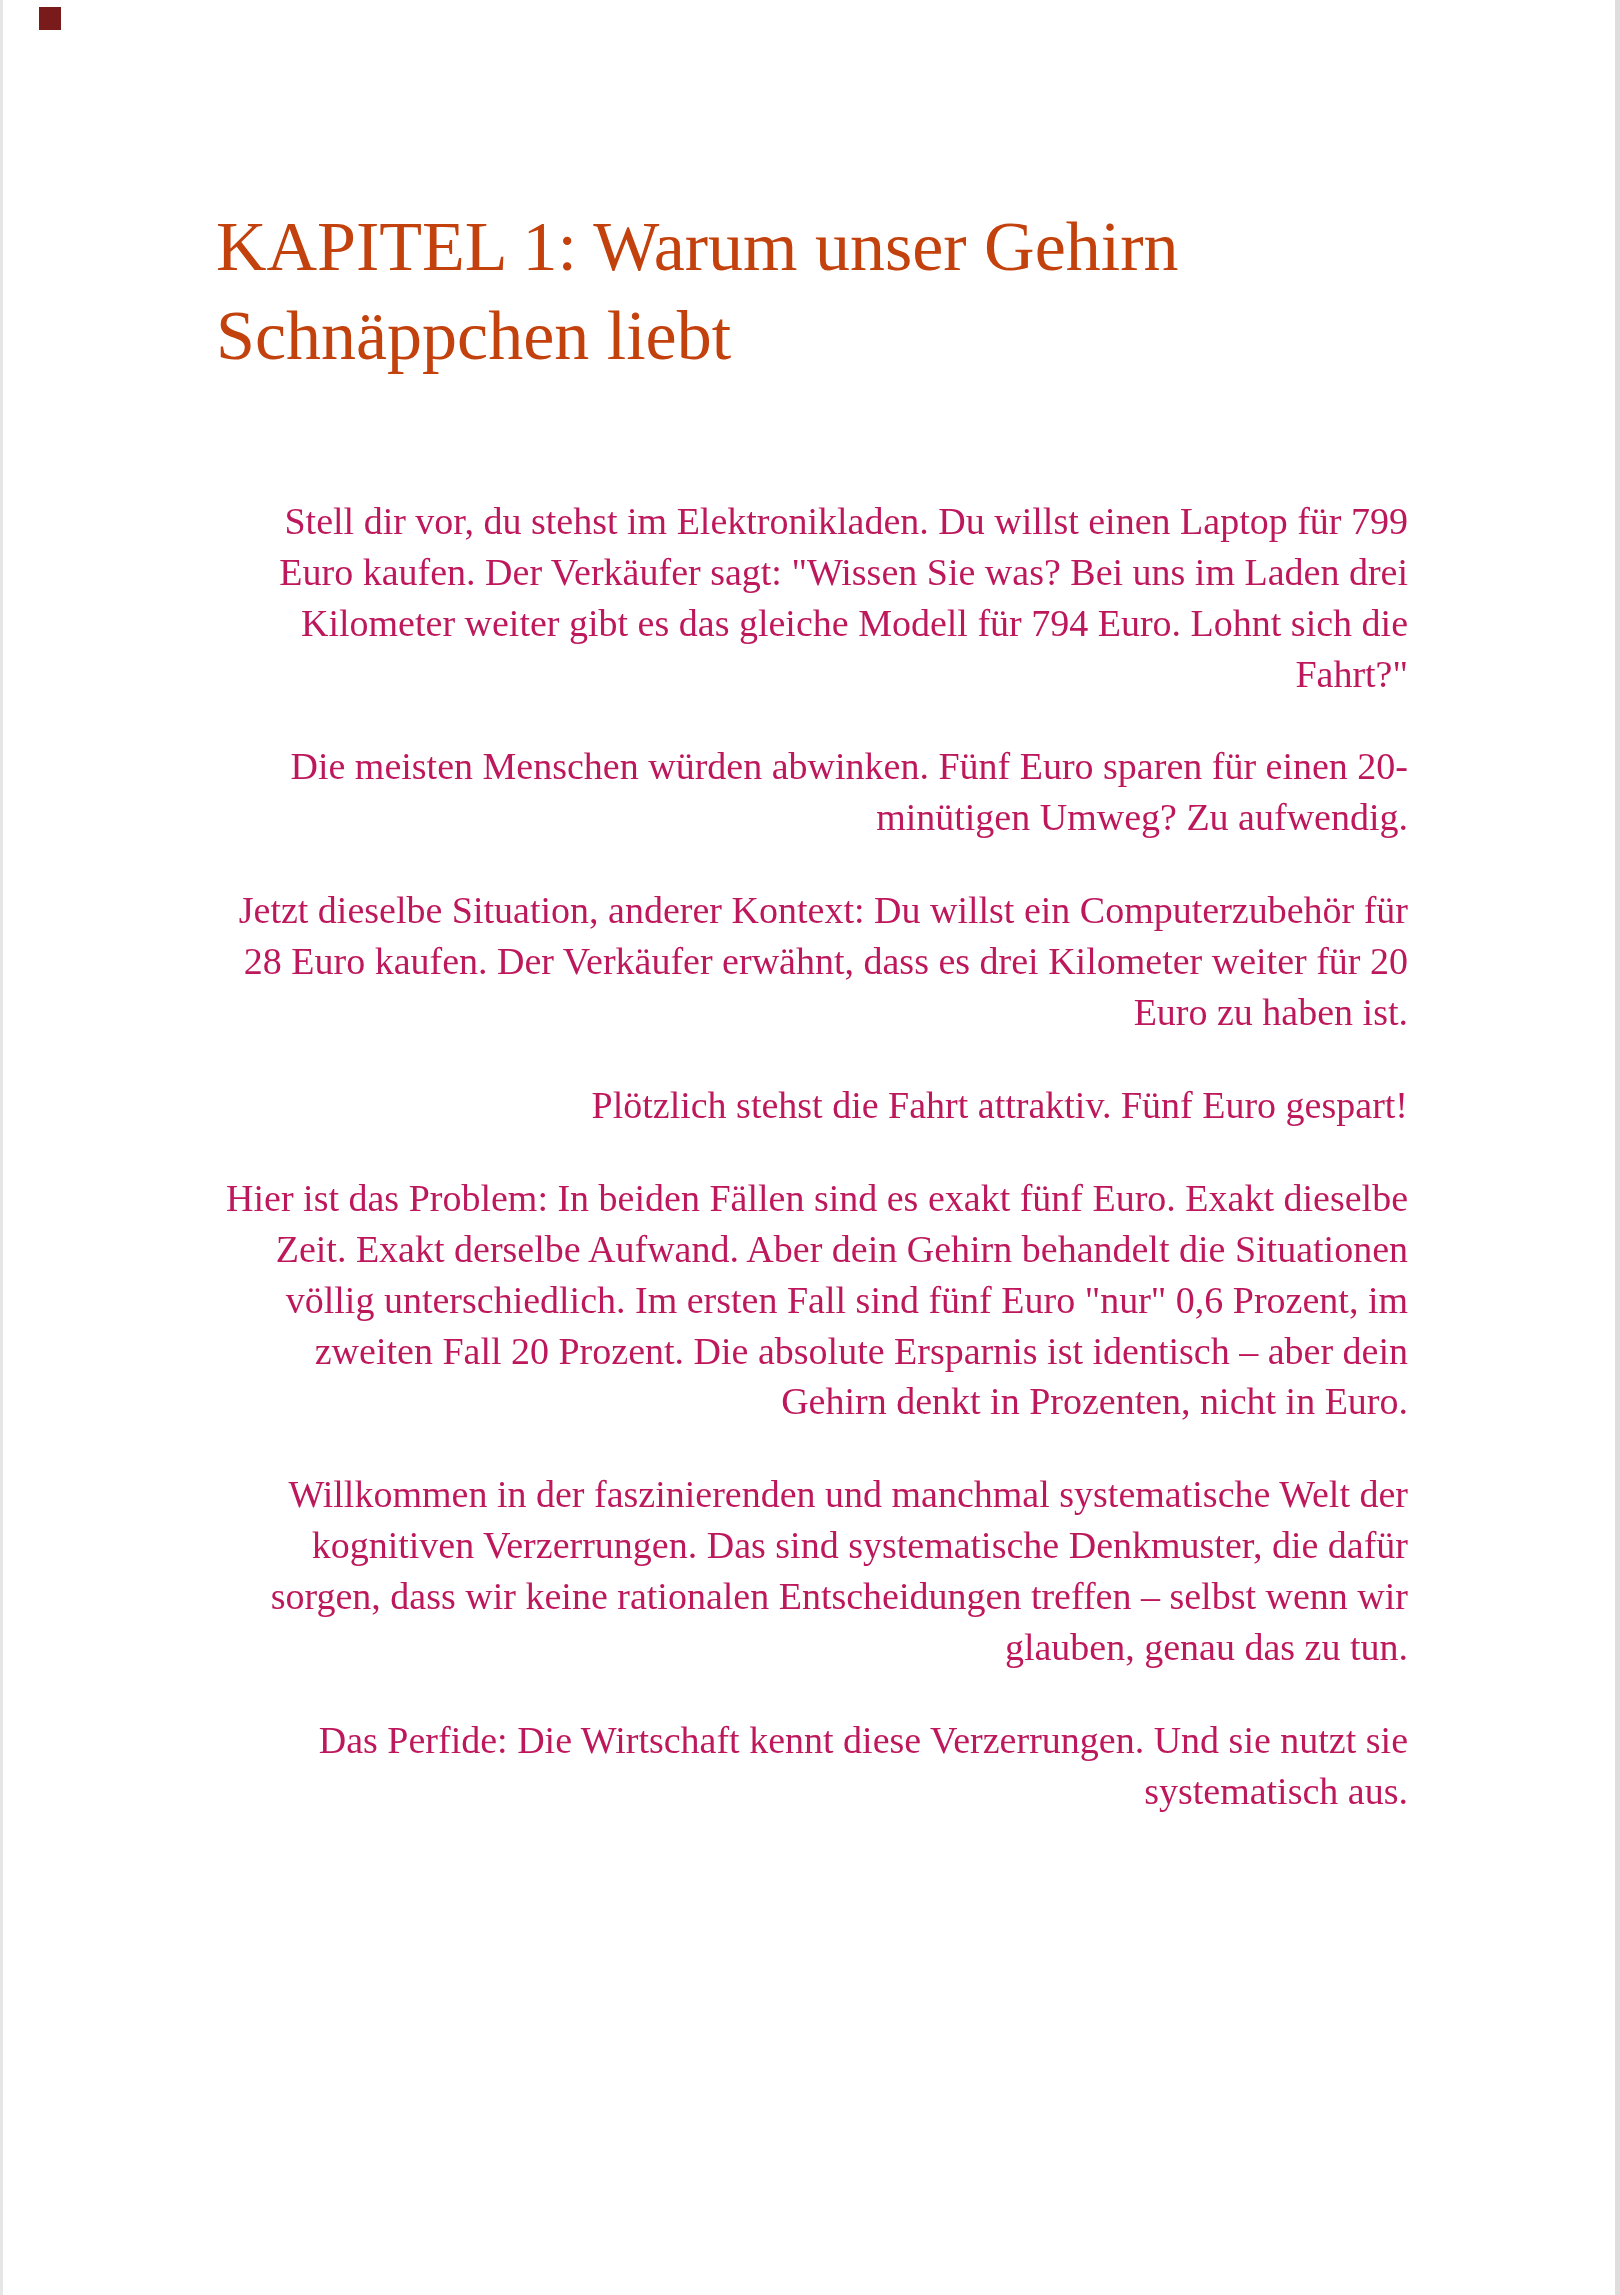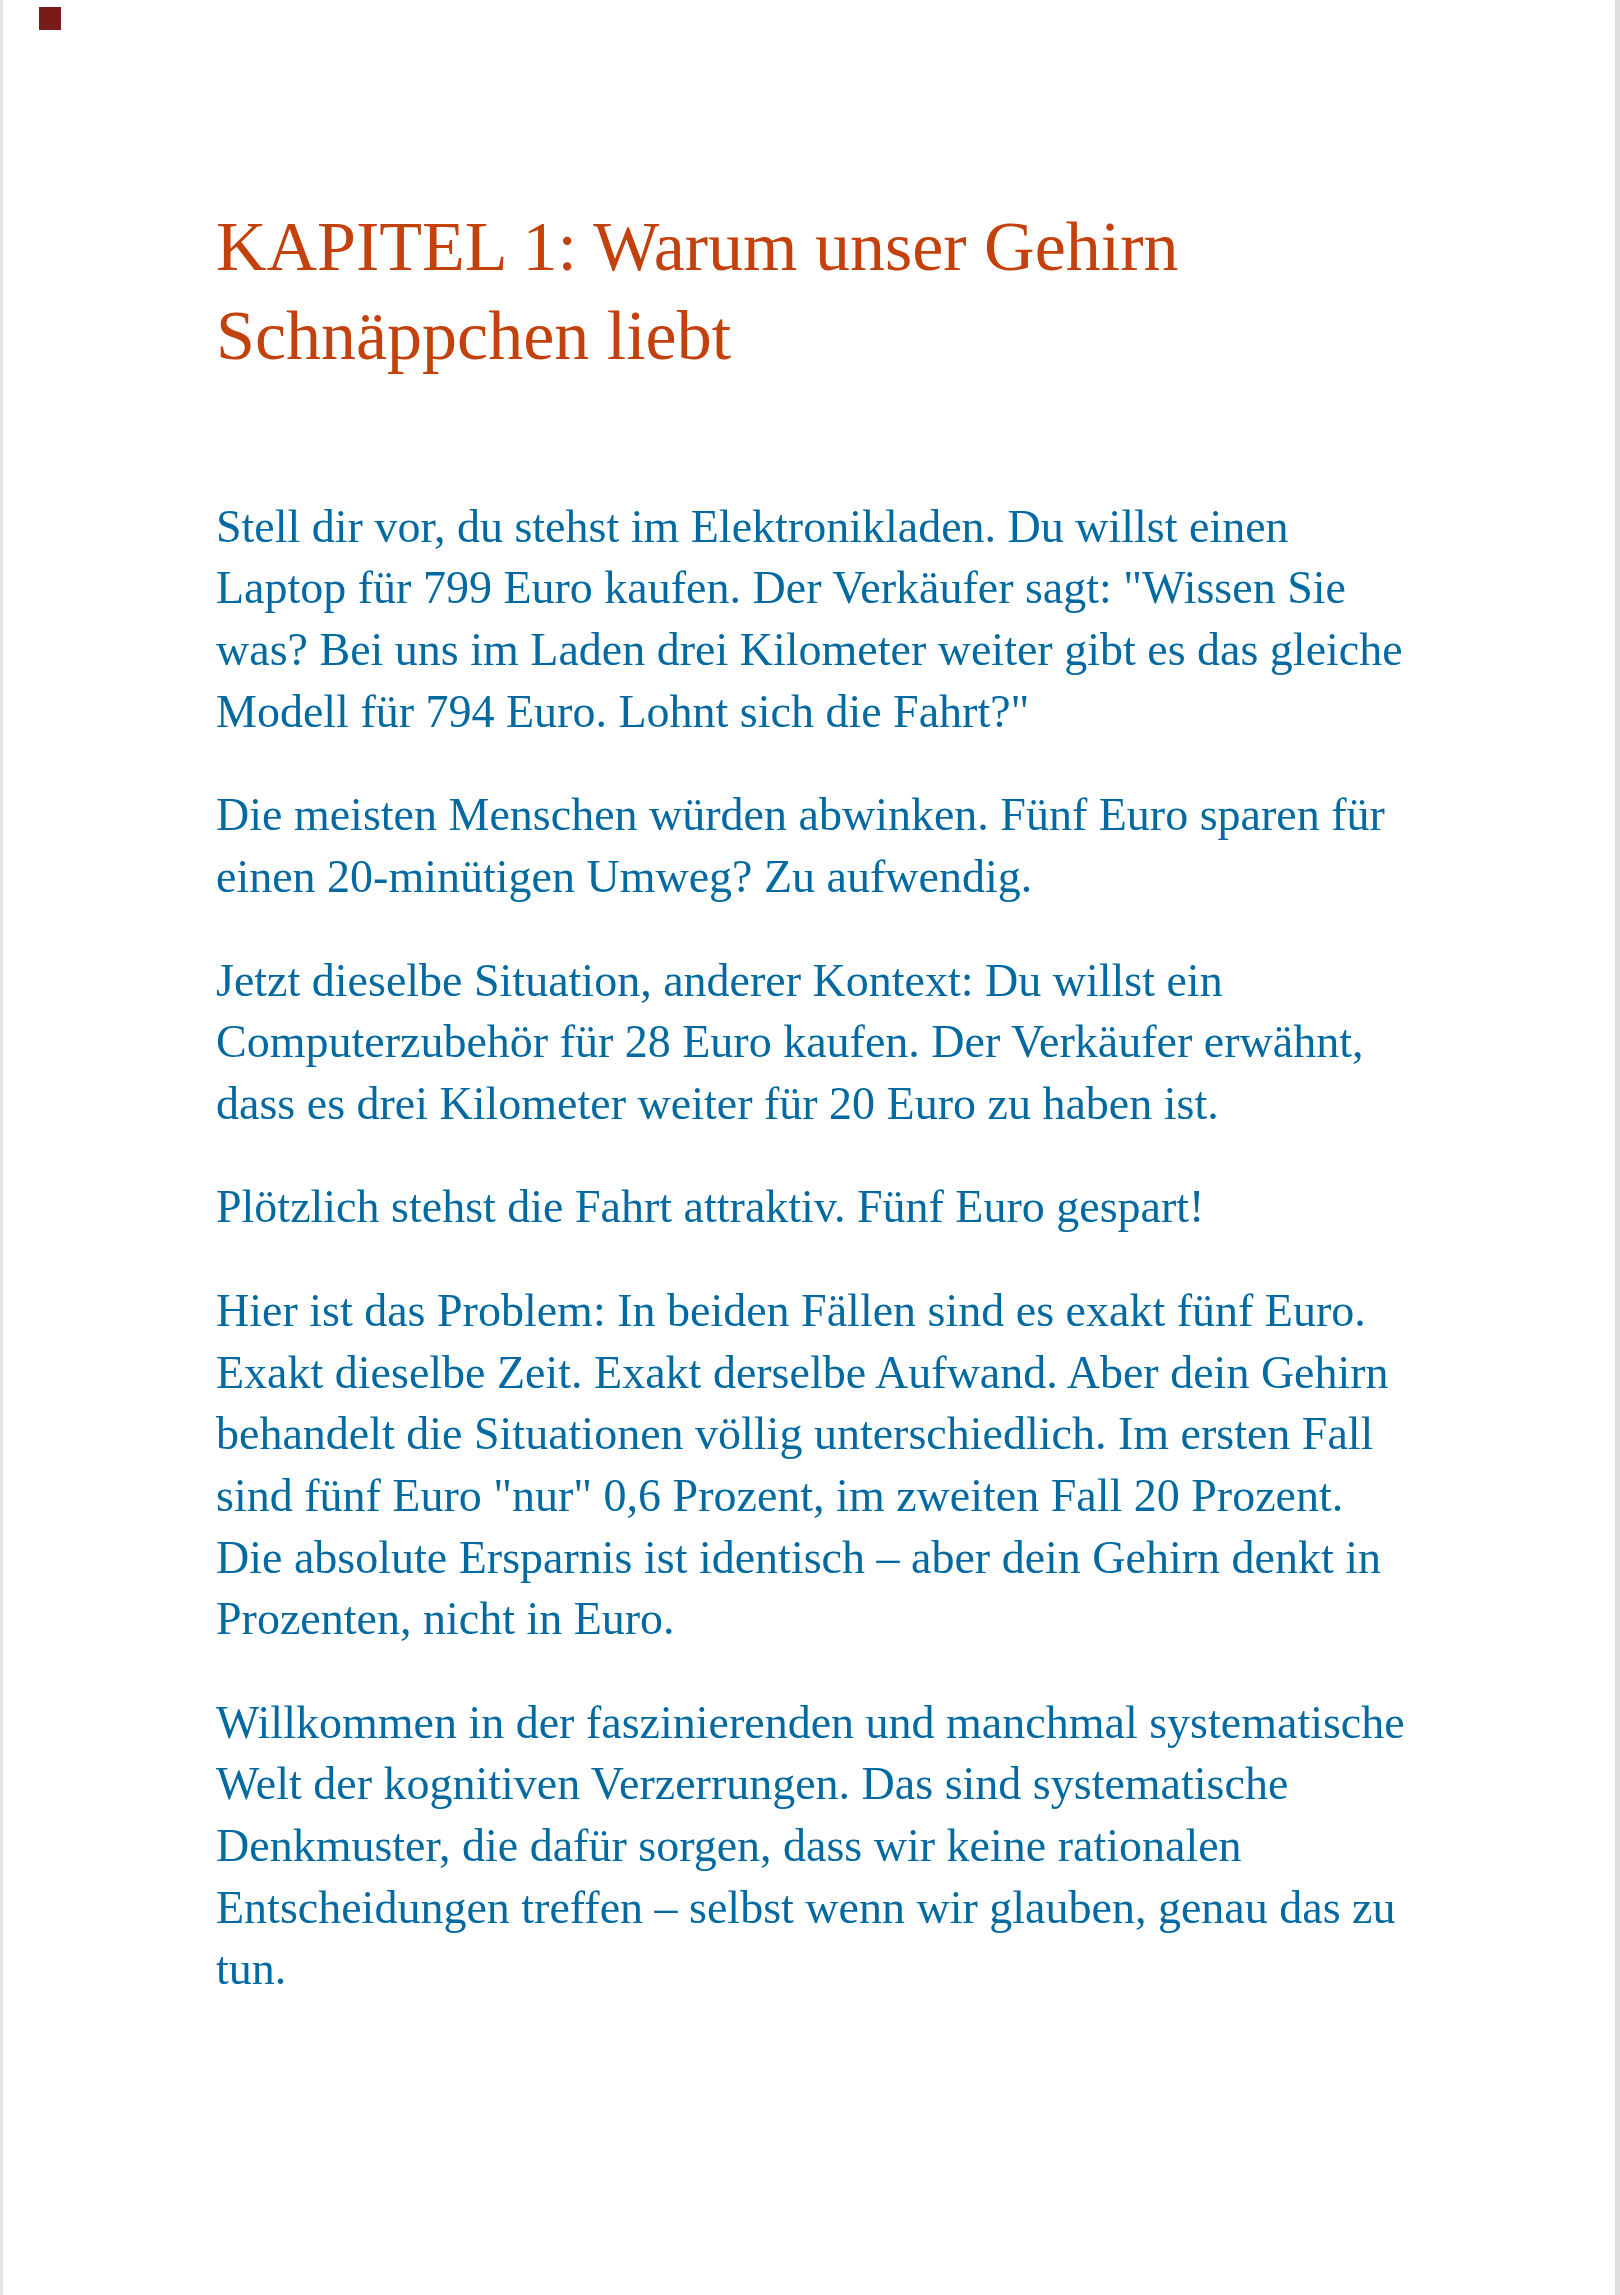--- a/index.html
+++ b/index.html
@@ -44,23 +44,24 @@
   h1.chapter-title {
     margin: 0 0 115px 0;
     font-weight: 400;
     font-size: 70px;
     line-height: 1.27;
     letter-spacing: 0;
     color: #c2410c;
   }
   p.paragraph {
     margin: 0 0 42px 0;
-    font-size: 46px;
+    font-size: 38px;
     line-height: 1.34;
-    color: #0369a1;
+    color: #be185d;
+    text-align: right;
   }
 </style>
 </head>
 <body>
 
 <div class="page">
 
   <div class="edge-left"></div>
   <div class="edge-right"></div>
   <div class="corner-mark"></div>
@@ -68,16 +69,17 @@
   <div class="content">
 
     <h1 class="chapter-title">KAPITEL 1: Warum unser Gehirn Schnäppchen liebt</h1>
 
     <p class="paragraph">Stell dir vor, du stehst im Elektronikladen. Du willst einen Laptop für 799 Euro kaufen. Der Verkäufer sagt: "Wissen Sie was? Bei uns im Laden drei Kilometer weiter gibt es das gleiche Modell für 794 Euro. Lohnt sich die Fahrt?"</p>
     <p class="paragraph">Die meisten Menschen würden abwinken. Fünf Euro sparen für einen 20-minütigen Umweg? Zu aufwendig.</p>
     <p class="paragraph">Jetzt dieselbe Situation, anderer Kontext: Du willst ein Computerzubehör für 28 Euro kaufen. Der Verkäufer erwähnt, dass es drei Kilometer weiter für 20 Euro zu haben ist.</p>
     <p class="paragraph">Plötzlich stehst die Fahrt attraktiv. Fünf Euro gespart!</p>
     <p class="paragraph">Hier ist das Problem: In beiden Fällen sind es exakt fünf Euro. Exakt dieselbe Zeit. Exakt derselbe Aufwand. Aber dein Gehirn behandelt die Situationen völlig unterschiedlich. Im ersten Fall sind fünf Euro "nur" 0,6 Prozent, im zweiten Fall 20 Prozent. Die absolute Ersparnis ist identisch – aber dein Gehirn denkt in Prozenten, nicht in Euro.</p>
     <p class="paragraph">Willkommen in der faszinierenden und manchmal systematische Welt der kognitiven Verzerrungen. Das sind systematische Denkmuster, die dafür sorgen, dass wir keine rationalen Entscheidungen treffen – selbst wenn wir glauben, genau das zu tun.</p>
+    <p class="paragraph">Das Perfide: Die Wirtschaft kennt diese Verzerrungen. Und sie nutzt sie systematisch aus.</p>
 
   </div>
 </div>
 
 
 </body></html>

